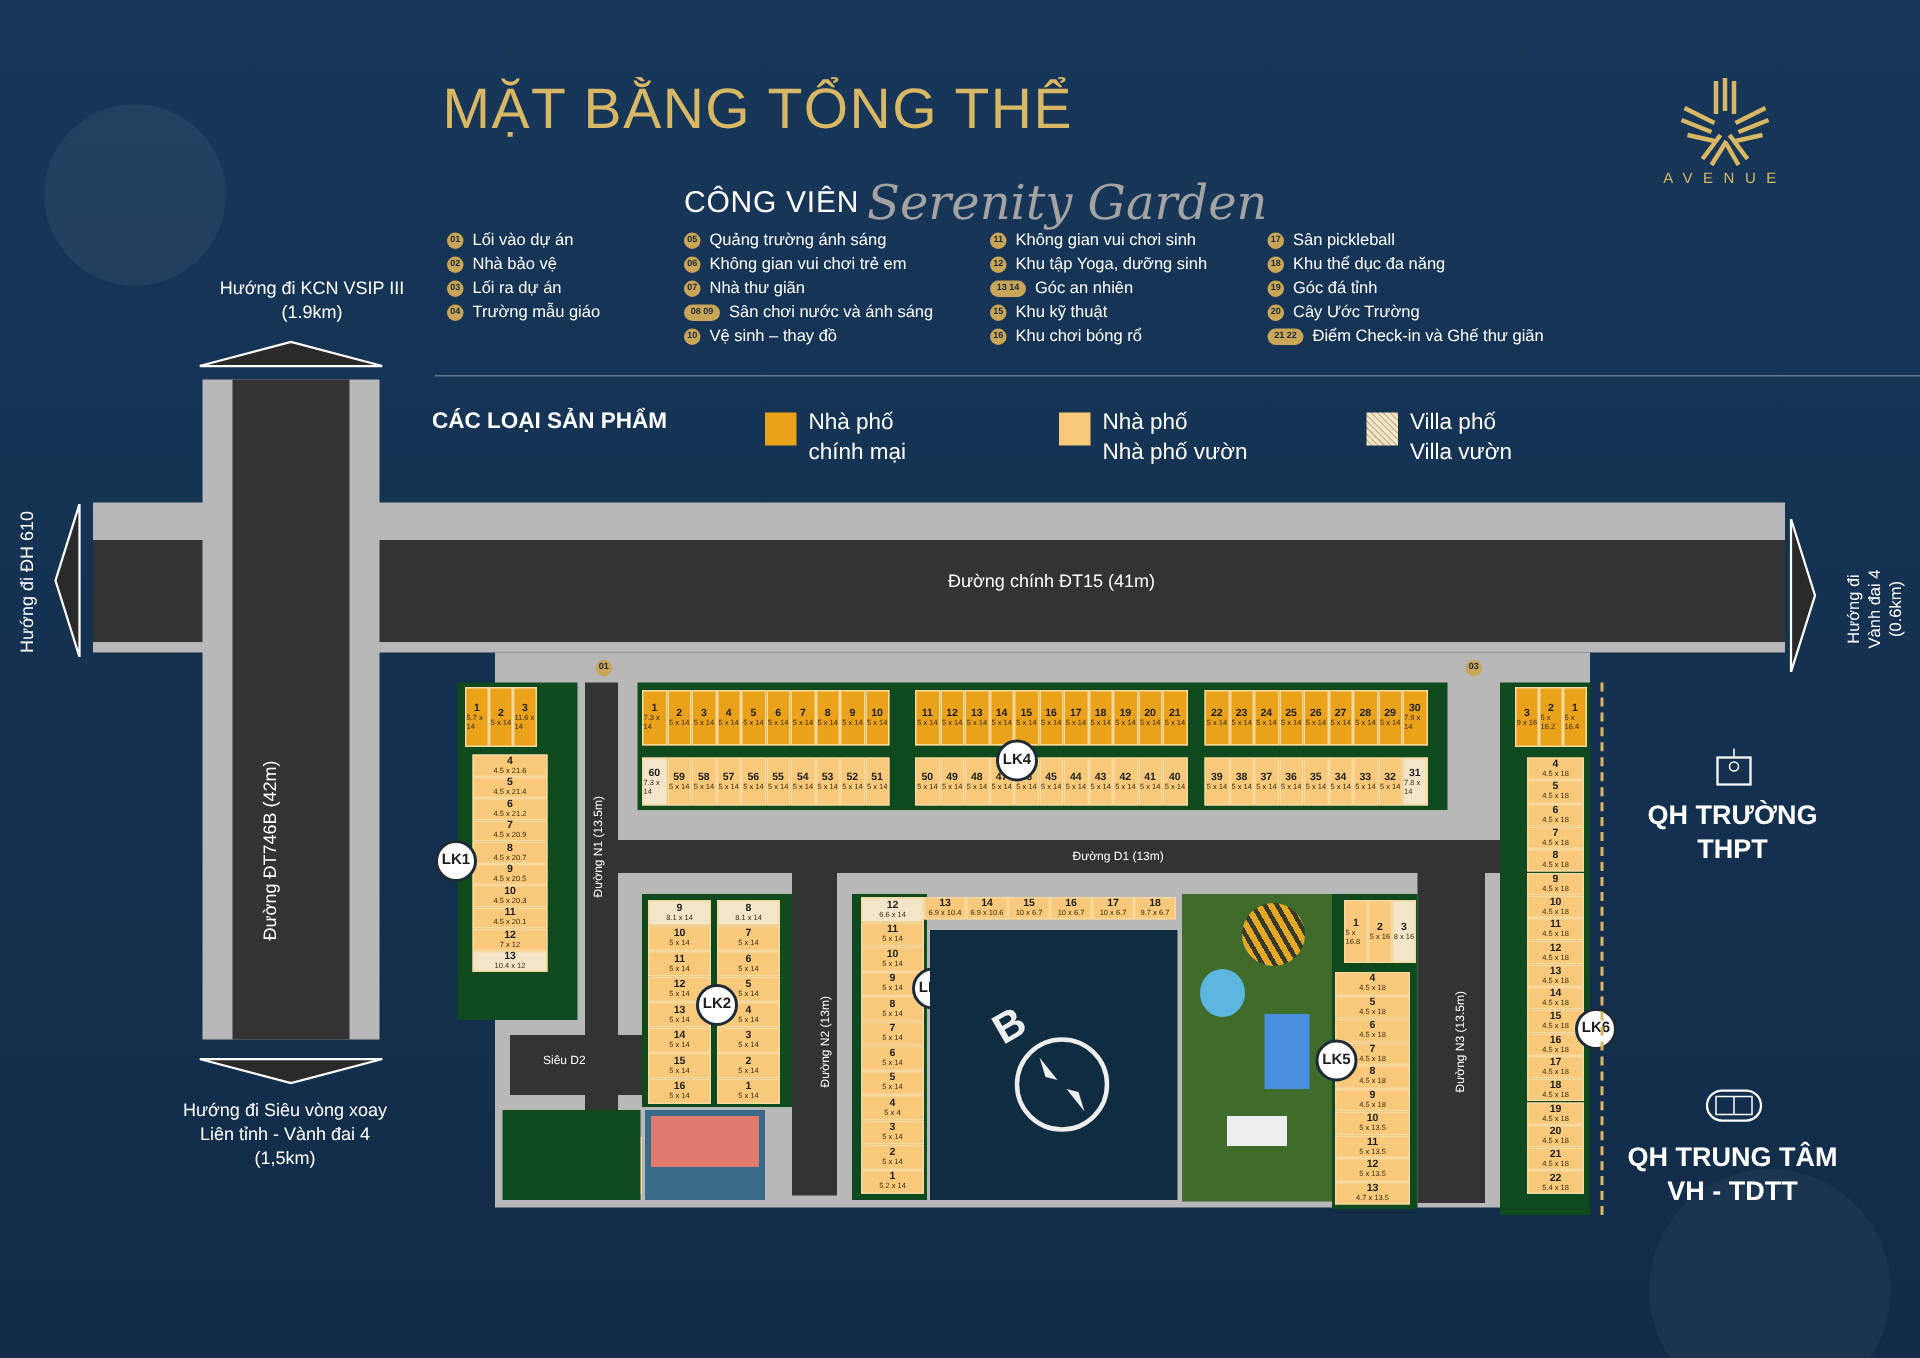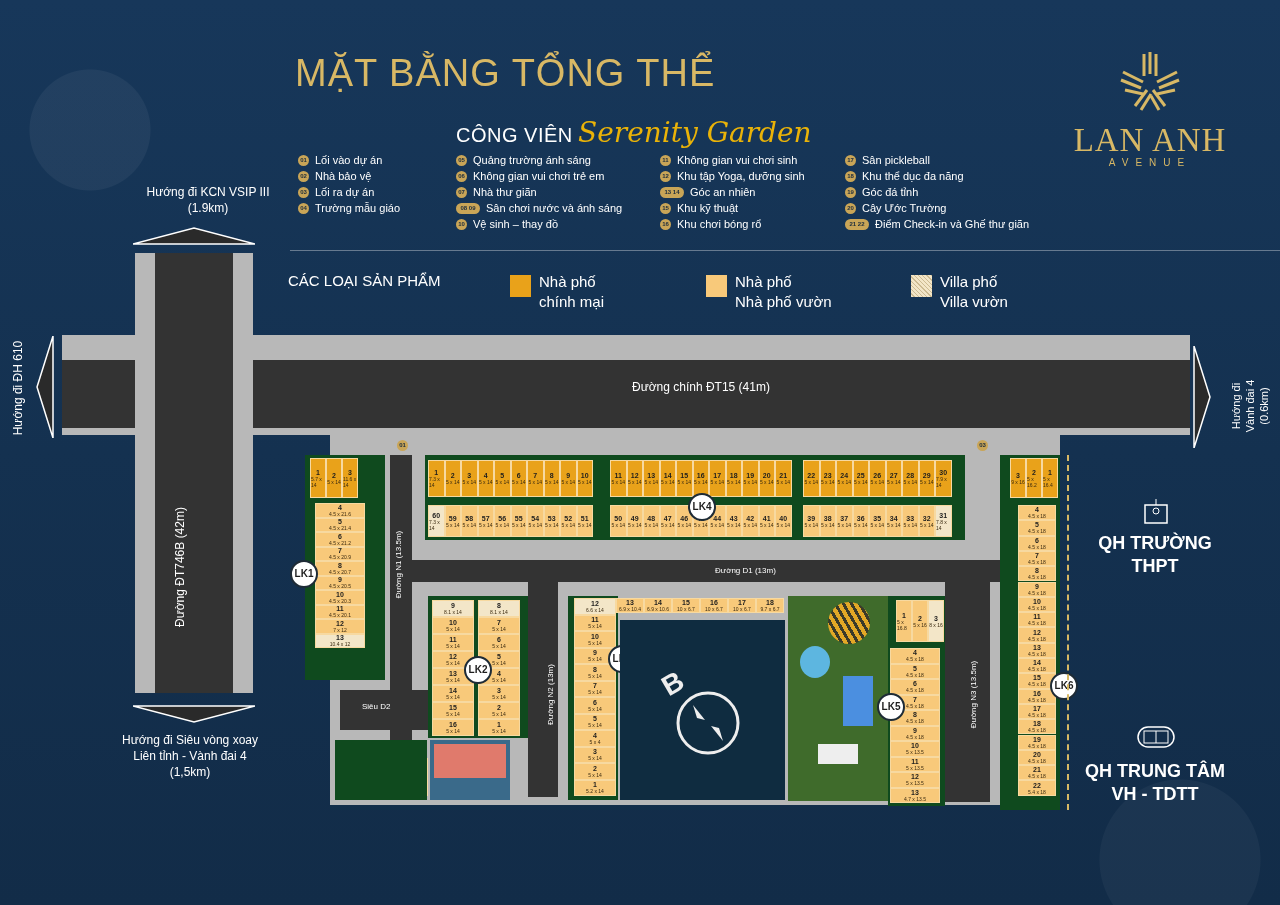--- a/index.html
+++ b/index.html
@@ -4,26 +4,26 @@
 <style>
 *{box-sizing:border-box;margin:0;padding:0}
 body{width:1280px;height:905px;overflow:hidden;background:#163552;font-family:"Liberation Sans",sans-serif;position:relative;color:#fff}
 .abs{position:absolute}
 .bgtex{position:absolute;inset:0;background:
  radial-gradient(circle at 90px 130px,rgba(255,255,255,.05) 0 60px,transparent 61px),
  radial-gradient(circle at 1180px 860px,rgba(255,255,255,.04) 0 80px,transparent 81px),
  linear-gradient(180deg,#17375a 0%,#143150 50%,#122c48 100%)}
 .title{left:295px;top:52px;font-size:38px;letter-spacing:1px;color:#d8b865;font-family:"Liberation Sans",sans-serif;font-weight:400}
 .park-title{left:456px;top:124px;font-size:20px;color:#fff;letter-spacing:.5px}
-.park-script{left:578px;top:116px;font-size:28px;font-style:italic;font-family:"DejaVu Serif",serif;color:#eab308}
+.park-script{left:578px;top:116px;font-size:32px;font-style:italic;font-family:"DejaVu Serif",serif;color:#a3a3a3}
 .legend-col{font-size:11px;line-height:16px;color:#fff}
 .legend-item{display:flex;align-items:center;gap:6px;height:16px;white-space:nowrap}
 .num{display:inline-block;width:11px;height:11px;border-radius:50%;background:#c9a557;color:#1a2b3c;font-size:6px;font-weight:bold;text-align:center;line-height:11px;flex:none}
 .divider{left:290px;top:250px;width:990px;height:1px;background:rgba(255,255,255,.35)}
-.ptype-title{left:288px;top:272px;font-size:15px;font-weight:normal}
+.ptype-title{left:288px;top:272px;font-size:15px;font-weight:bold}
 .ptype{display:flex;gap:8px;font-size:15px;line-height:20px}
 .swatch{width:21px;height:22px;margin-top:3px;flex:none}
 .logo{left:1060px;top:50px;width:180px;text-align:center;color:#d8b865}
 .logo-name{font-family:"Liberation Serif",serif;font-size:33px;letter-spacing:1px;margin-top:6px}
 .logo-sub{font-size:10px;letter-spacing:7px;margin-top:-2px}
 
 .road{background:#333;}
 .sidewalk{background:#b8b8b8}
 .lot{position:absolute;display:flex;flex-direction:column;align-items:center;justify-content:center;font-size:5px;color:#3a2a10;border:1px solid #f7d9a0}
 .lot b{font-size:7px;color:#1d1d1d}
@@ -59,21 +59,20 @@
         <line x1="8" y1="40" x2="26" y2="44"></line>
       <line x1="60" y1="22" x2="40" y2="32"></line>
         <line x1="62" y1="30" x2="42" y2="38"></line>
         <line x1="58" y1="40" x2="40" y2="44"></line>
       <line x1="18" y1="56" x2="30" y2="40"></line>
         <line x1="24" y1="60" x2="34" y2="44"></line>
       <line x1="48" y1="56" x2="36" y2="40"></line>
         <line x1="42" y1="60" x2="34" y2="46"></line>
     </g>
   </svg>
-  <div class="logo-name">LAN ANH</div>
   <div class="logo-sub">AVENUE</div>
 </div>
 
 <div class="abs legend-col" style="left:298px;top:152px">
   <div class="legend-item">
       <span class="num">01</span>
       <span>Lối vào dự án</span>
     </div>
   <div class="legend-item">
       <span class="num">02</span>
@@ -464,21 +463,21 @@
     </div>
     <div class="lot town" style="left: 918.5px; top: 505px; width: 16.5px; height: 32px;">
       <b>32</b>
       <span>5 x 14</span>
     </div>
     <div class="lot villa" style="left: 935px; top: 505px; width: 16.5px; height: 32px;">
       <b>31</b>
       <span>7.8 x 14</span>
     </div>
   </div>
-<div class="badge" style="left:688px;top:493px">LK4</div>
+<div class="badge" style="left:664px;top:493px">LK4</div>
 
 <div class="abs green" style="left:305px;top:455px;width:80px;height:225px"></div>
 <div id="lk1">
     <div class="lot com" style="left: 310px; top: 458px; width: 16px; height: 40px;">
       <b>1</b>
       <span>5.7 x 14</span>
     </div>
     <div class="lot com" style="left: 326px; top: 458px; width: 16px; height: 40px;">
       <b>2</b>
       <span>5 x 14</span>

